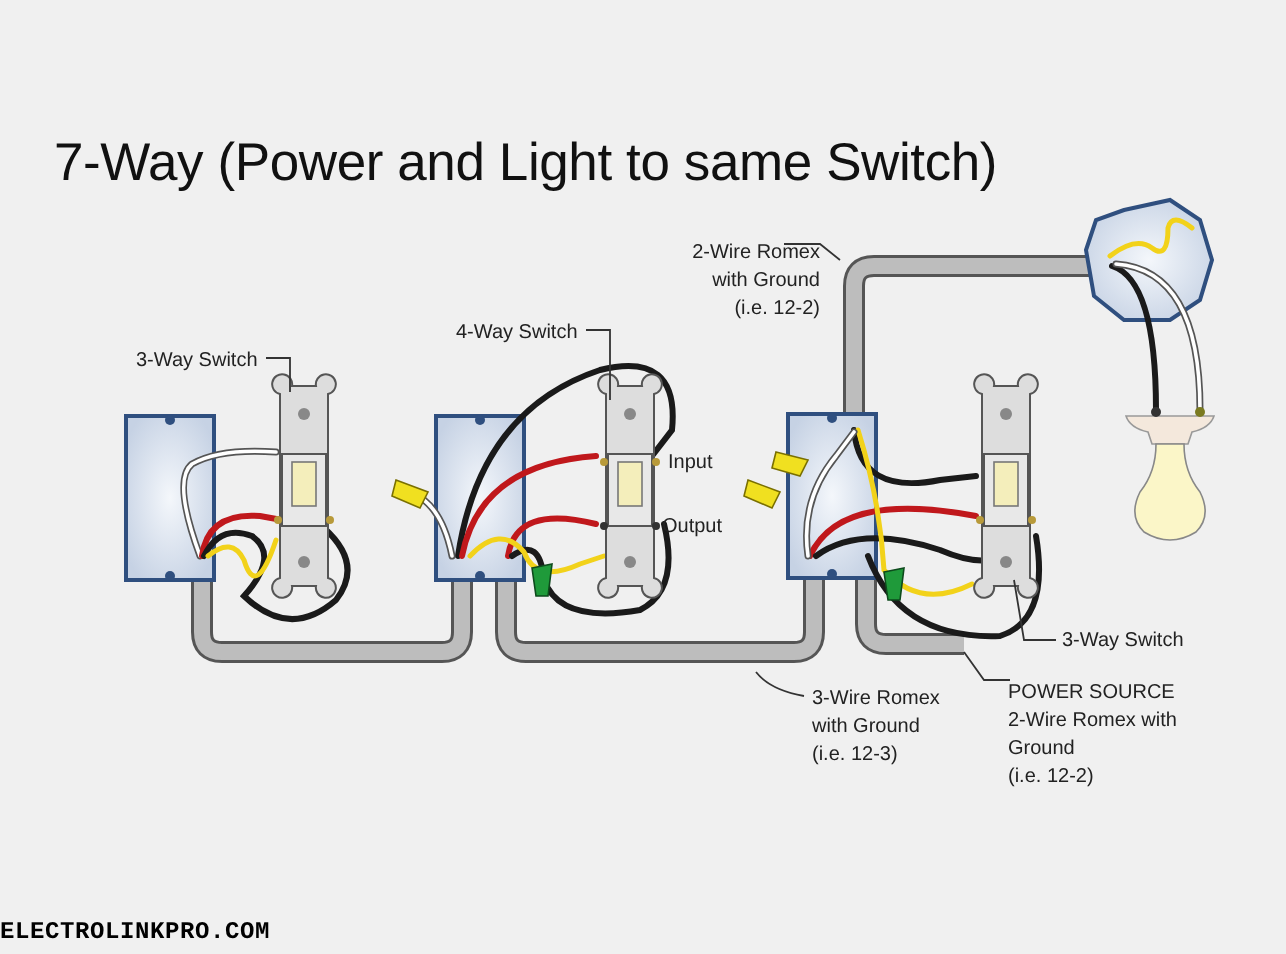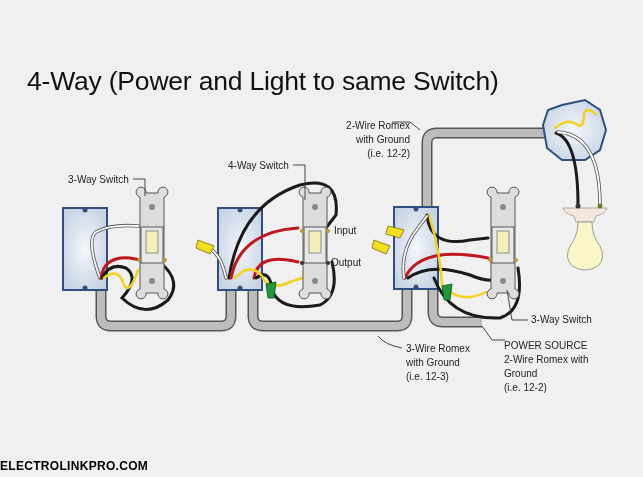--- a/index.html
+++ b/index.html
@@ -1,26 +1,26 @@
 <!DOCTYPE html>
 <html><head>
 <meta charset="utf-8">
 <style>
   html, body { margin:0; padding:0; }
   body { width:643px; height:477px; background:#f0f0f0; position:relative; overflow:hidden; font-family:"Liberation Sans", sans-serif; }
   #title { position:absolute; left:27px; top:66px; font-size:26.5px; color:#111; letter-spacing:-0.2px; white-space:nowrap; }
   svg#diagram { position:absolute; left:0; top:0; }
   .lbl { font-family:"Liberation Sans", sans-serif; font-size:10px; fill:#222; }
   .lbl-sm { font-family:"Liberation Sans", sans-serif; font-size:10px; fill:#222; }
-  #watermark { position:absolute; left:0; top:459px; font-family:Liberation Sans, sans-serif; font-weight:bold; font-size:12px; color:#000; letter-spacing:0.3px; }
+  #watermark { position:absolute; left:0; top:459px; font-family:Liberation Mono, monospace; font-weight:bold; font-size:12px; color:#000; letter-spacing:0.3px; }
 </style>
 </head>
 <body>
 
-<div id="title">4-Way (Power and Light to same Switch)</div>
+<div id="title">7-Way (Power and Light to same Switch)</div>
 
 <svg id="diagram" width="643" height="477" viewBox="0 0 643 477">
   <defs>
     <radialGradient id="boxGrad" cx="50%" cy="50%" r="60%">
       <stop offset="0%" stop-color="#f4f7fb"></stop>
       <stop offset="100%" stop-color="#c6d2e4"></stop>
     </radialGradient>
   </defs>
 
   <g>

